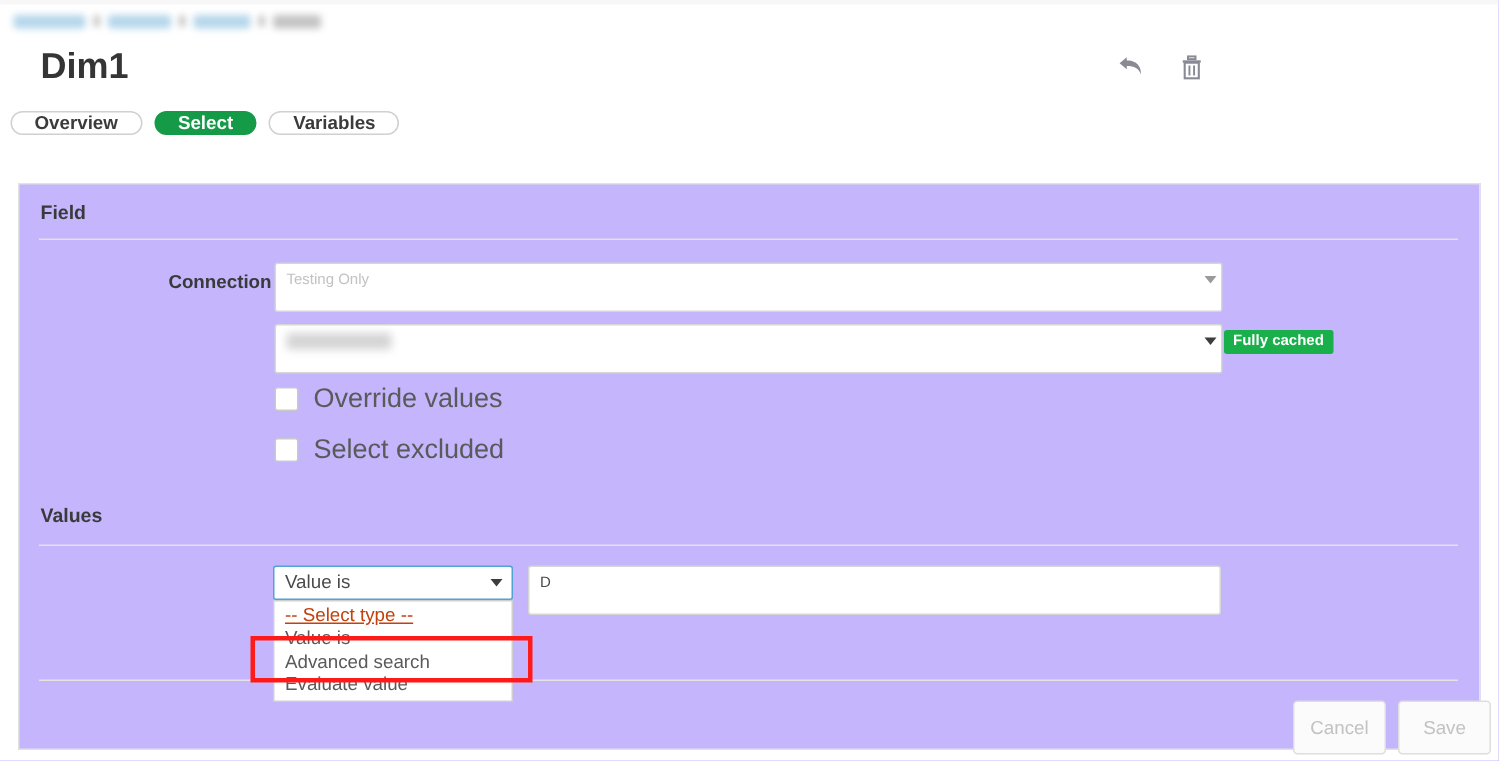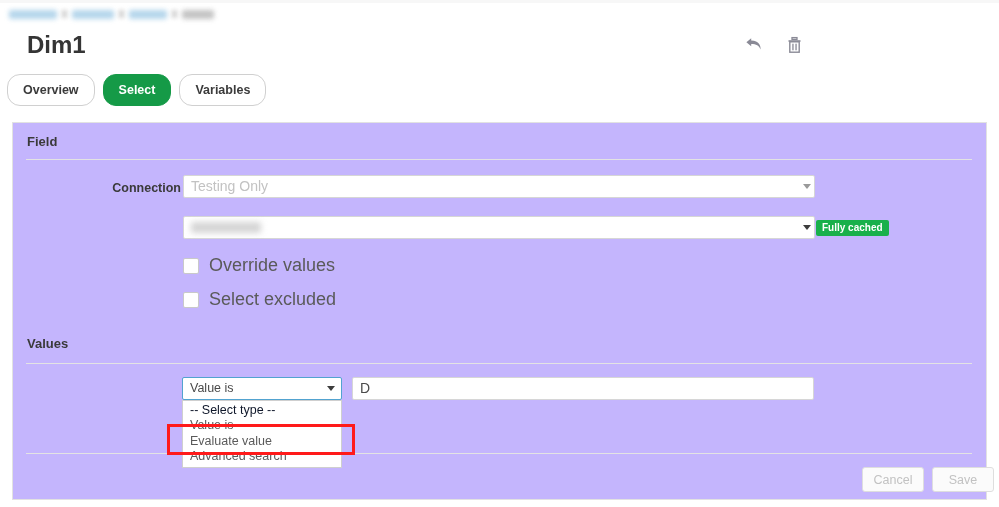--- a/index.html
+++ b/index.html
@@ -88,21 +88,21 @@
 
   
   .tabs {
     position: absolute;
     top: 74px;
     left: 7px;
     display: flex;
     gap: 8px;
   }
   .pill {
-    height: 32px;
+    height: 16px;
     padding: 0 15px;
     border-radius: 13px;
     border: 1px solid #d0d0d0;
     background: #ffffff;
     color: #3b3b3b;
     font-size: 12.5px;
     font-weight: bold;
     display: flex;
     align-items: center;
     justify-content: center;
@@ -148,26 +148,26 @@
     font-size: 12.5px;
     font-weight: bold;
     color: #3a3a3a;
     text-align: right;
     width: 160px;
   }
 
   .inp {
     position: absolute;
     box-sizing: border-box;
-    height: 23px;
+    height: 33px;
     background: #ffffff;
     border: 1px solid #d6d6d6;
     border-radius: 2px;
     font-family: "Liberation Sans", sans-serif;
-    font-size: 14px;
+    font-size: 10px;
     color: #4a4a4a;
     padding: 0 7px;
     line-height: 21px;
   }
   .inp.muted { color: #c2c2c2; }
   .caret {
     position: absolute;
     width: 0; height: 0;
     border-left: 4px solid transparent;
     border-right: 4px solid transparent;
@@ -252,21 +252,21 @@
   .dd-item {
     height: 15.4px;
     line-height: 15.4px;
     padding: 0 7px;
     font-size: 12.5px;
     color: #5a5a5a;
     white-space: nowrap;
     cursor: pointer;
     overflow: hidden;
   }
-  .dd-item.placeholder { color: #0f172a; }
+  .dd-item.placeholder { color: #c2410c; text-decoration: underline; }
   .dd-item.sel {
     background: #2d9bf0;
     color: #ffffff;
   }
 
   
   .anno-box {
     position: absolute;
     left: 167px;
     top: 424px;
@@ -274,21 +274,21 @@
     height: 31px;
     border: 3px solid #ff1a1a;
     box-sizing: border-box;
     z-index: 40;
     pointer-events: none;
   }
 
   
   .btn {
     position: absolute;
-    height: 25px;
+    height: 36px;
     box-sizing: border-box;
     border: 1px solid #dedede;
     background: #fbfbfb;
     border-radius: 3px;
     color: #c2c2c2;
     font-size: 12.5px;
     font-family: "Liberation Sans", sans-serif;
     display: flex;
     align-items: center;
     justify-content: center;
@@ -369,17 +369,17 @@
 </div>
 
 <div class="vselect">Value is</div>
 <div class="caret dark" style="left:327px; top:386px"></div>
 
 <div class="inp" style="left:352px; top:377px; width:462px" placeholder="">D</div>
 
 <div class="dropdown">
   <div class="dd-item placeholder">-- Select type --</div>
   <div class="dd-item">Value is</div>
+  <div class="dd-item">Advanced search</div>
   <div class="dd-item">Evaluate value</div>
-  <div class="dd-item">Advanced search</div>
 </div>
 
 <div class="anno-box"></div>
 
 </body></html>

